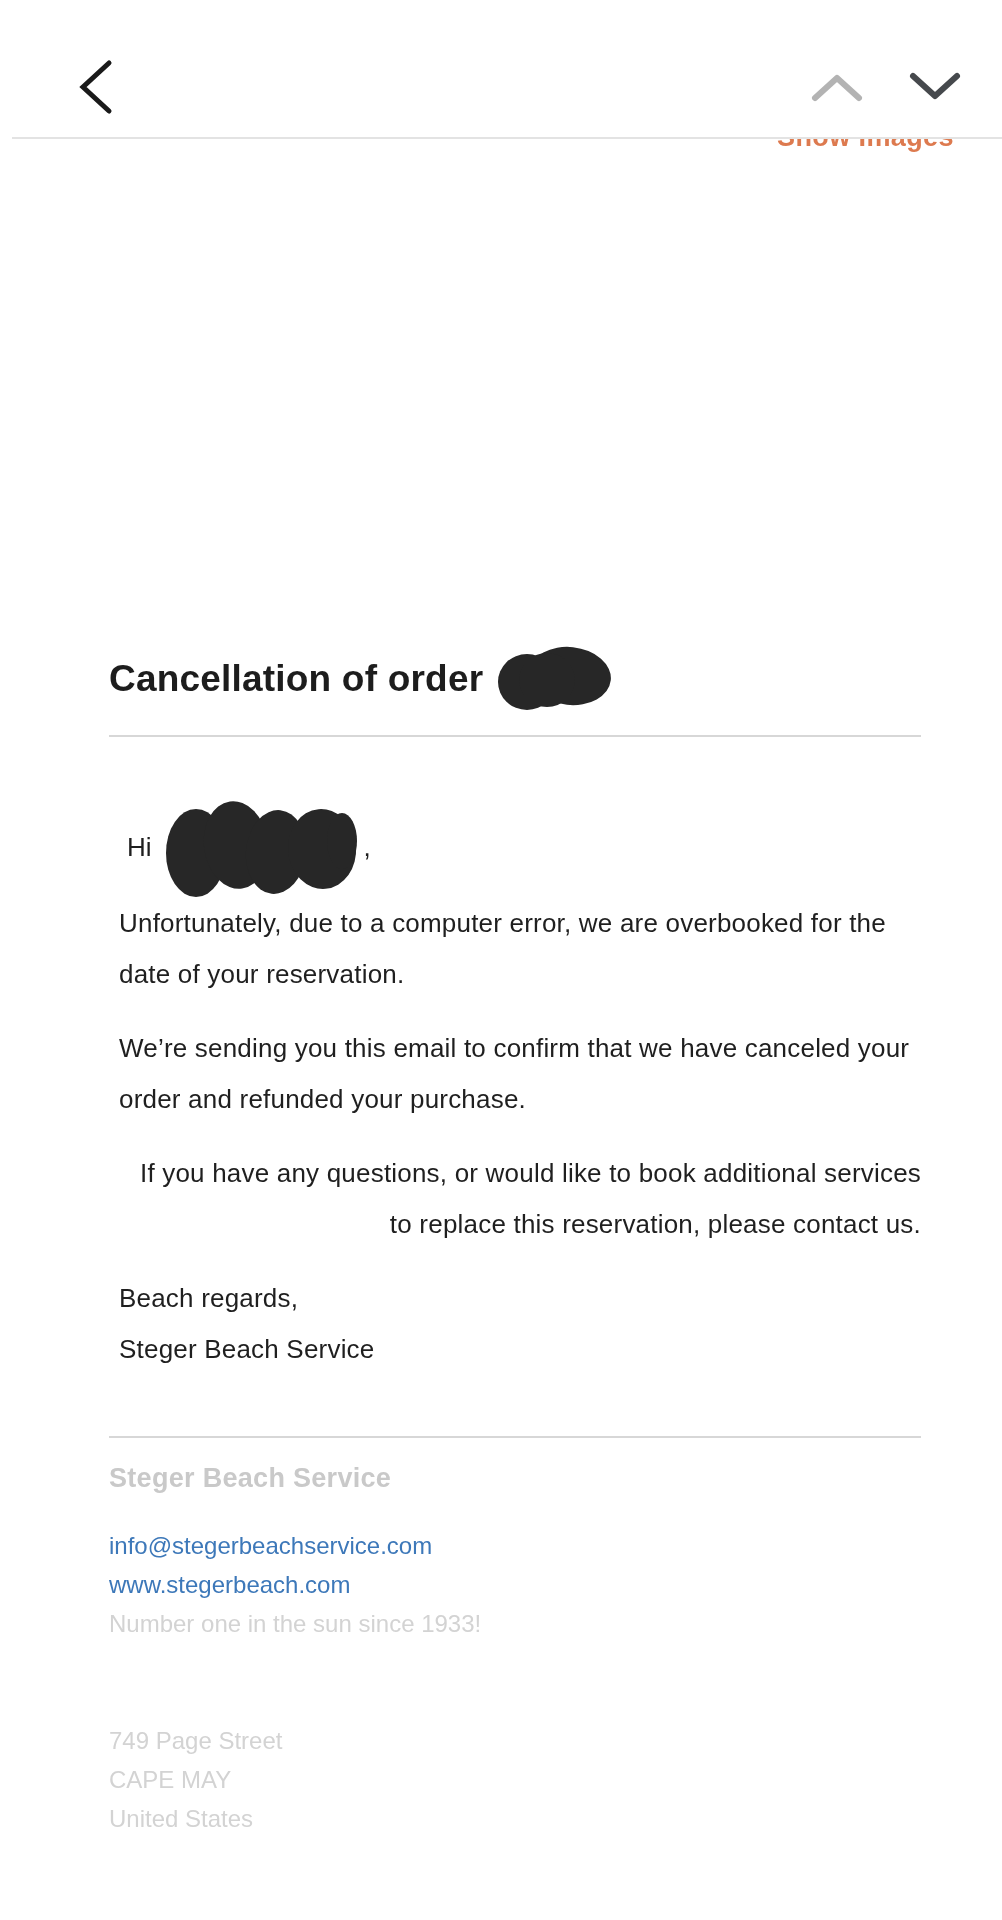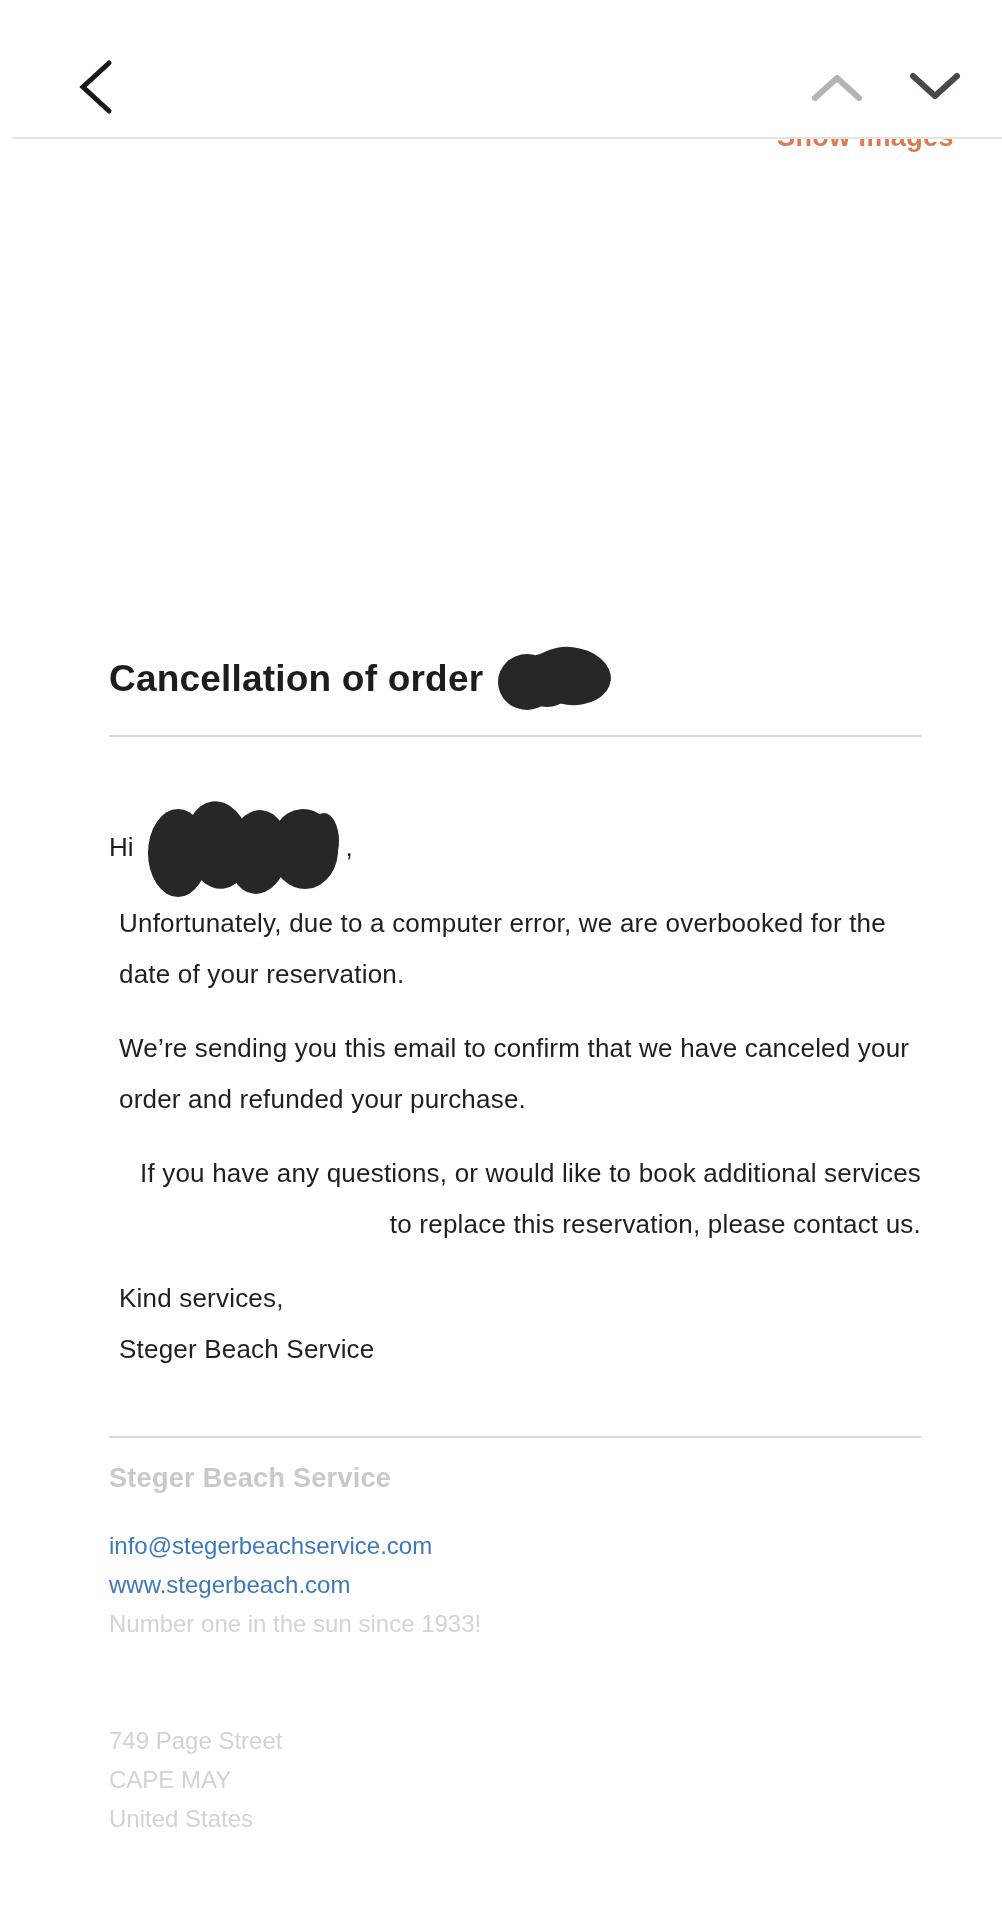--- a/index.html
+++ b/index.html
@@ -34,21 +34,21 @@
     display:flex;align-items:center;gap:14px;margin:0;
     font-size:37px;font-weight:700;color:#1d1d1d;letter-spacing:.2px;white-space:nowrap;
   }
   .blob{display:inline-block;line-height:0;}
   .rule{
     position:absolute;left:97px;width:812px;height:2px;background:#d7d7d7;border:none;margin:0;
   }
   .rule-subject{top:735px;}
   .rule-footer{top:1436px;}
   .greeting{
-    position:absolute;top:795px;left:97px;height:104px;line-height:104px;
+    position:absolute;top:795px;left:115px;height:104px;line-height:104px;
     font-size:26px;color:var(--body-text,#1f1f1f);white-space:nowrap;text-align:right;
   }
   .greeting .blob{vertical-align:middle;margin:0 4px 0 12px;}
   .para{
     position:absolute;left:107px;width:802px;margin:0;
     font-size:26px;line-height:51px;color:var(--body-text,#1f1f1f);letter-spacing:.2px;
   }
   .p1{top:898px;}
   .p2{top:1023px;}
   .p3{top:1148px;text-align:right;}
@@ -120,21 +120,21 @@
           </g>
         </svg>
       </span><span>,</span>
     </div>
 
     <p class="para p1">Unfortunately, due to a computer error, we are overbooked for the date of your reservation.</p>
     <p class="para p2">We’re sending you this email to confirm that we have canceled your order and refunded your purchase.</p>
     <p class="para p3">If you have any questions, or would like to book additional services to replace this reservation, please contact us.</p>
 
     <p class="para signoff">
-      <span>Kind services,</span>
+      <span>Beach regards,</span>
       <span>Steger Beach Service</span>
     </p>
 
     <hr class="rule rule-footer">
 
     <p class="footer-company">Steger Beach Service</p>
 
     <div class="footer-links">
       <a>info@stegerbeachservice.com</a>
       <a>www.stegerbeach.com</a>

